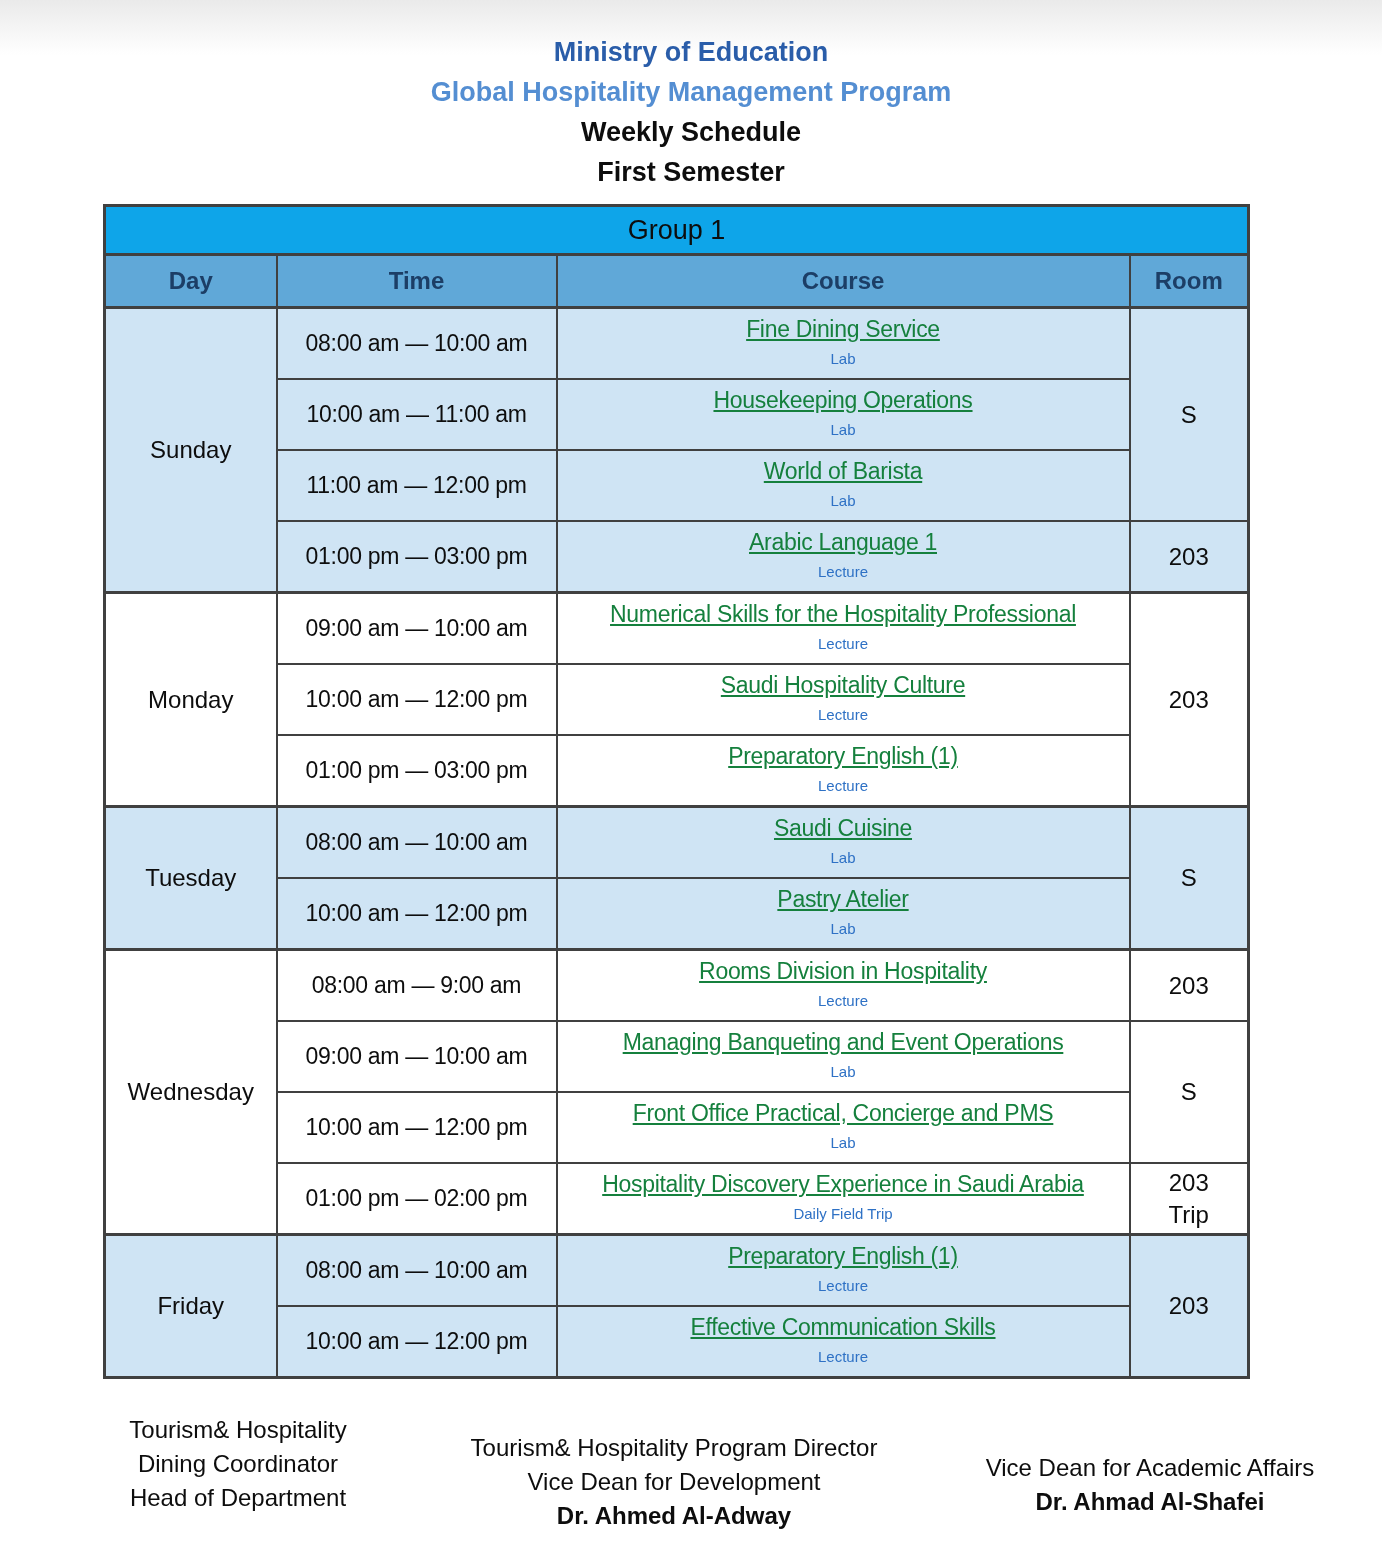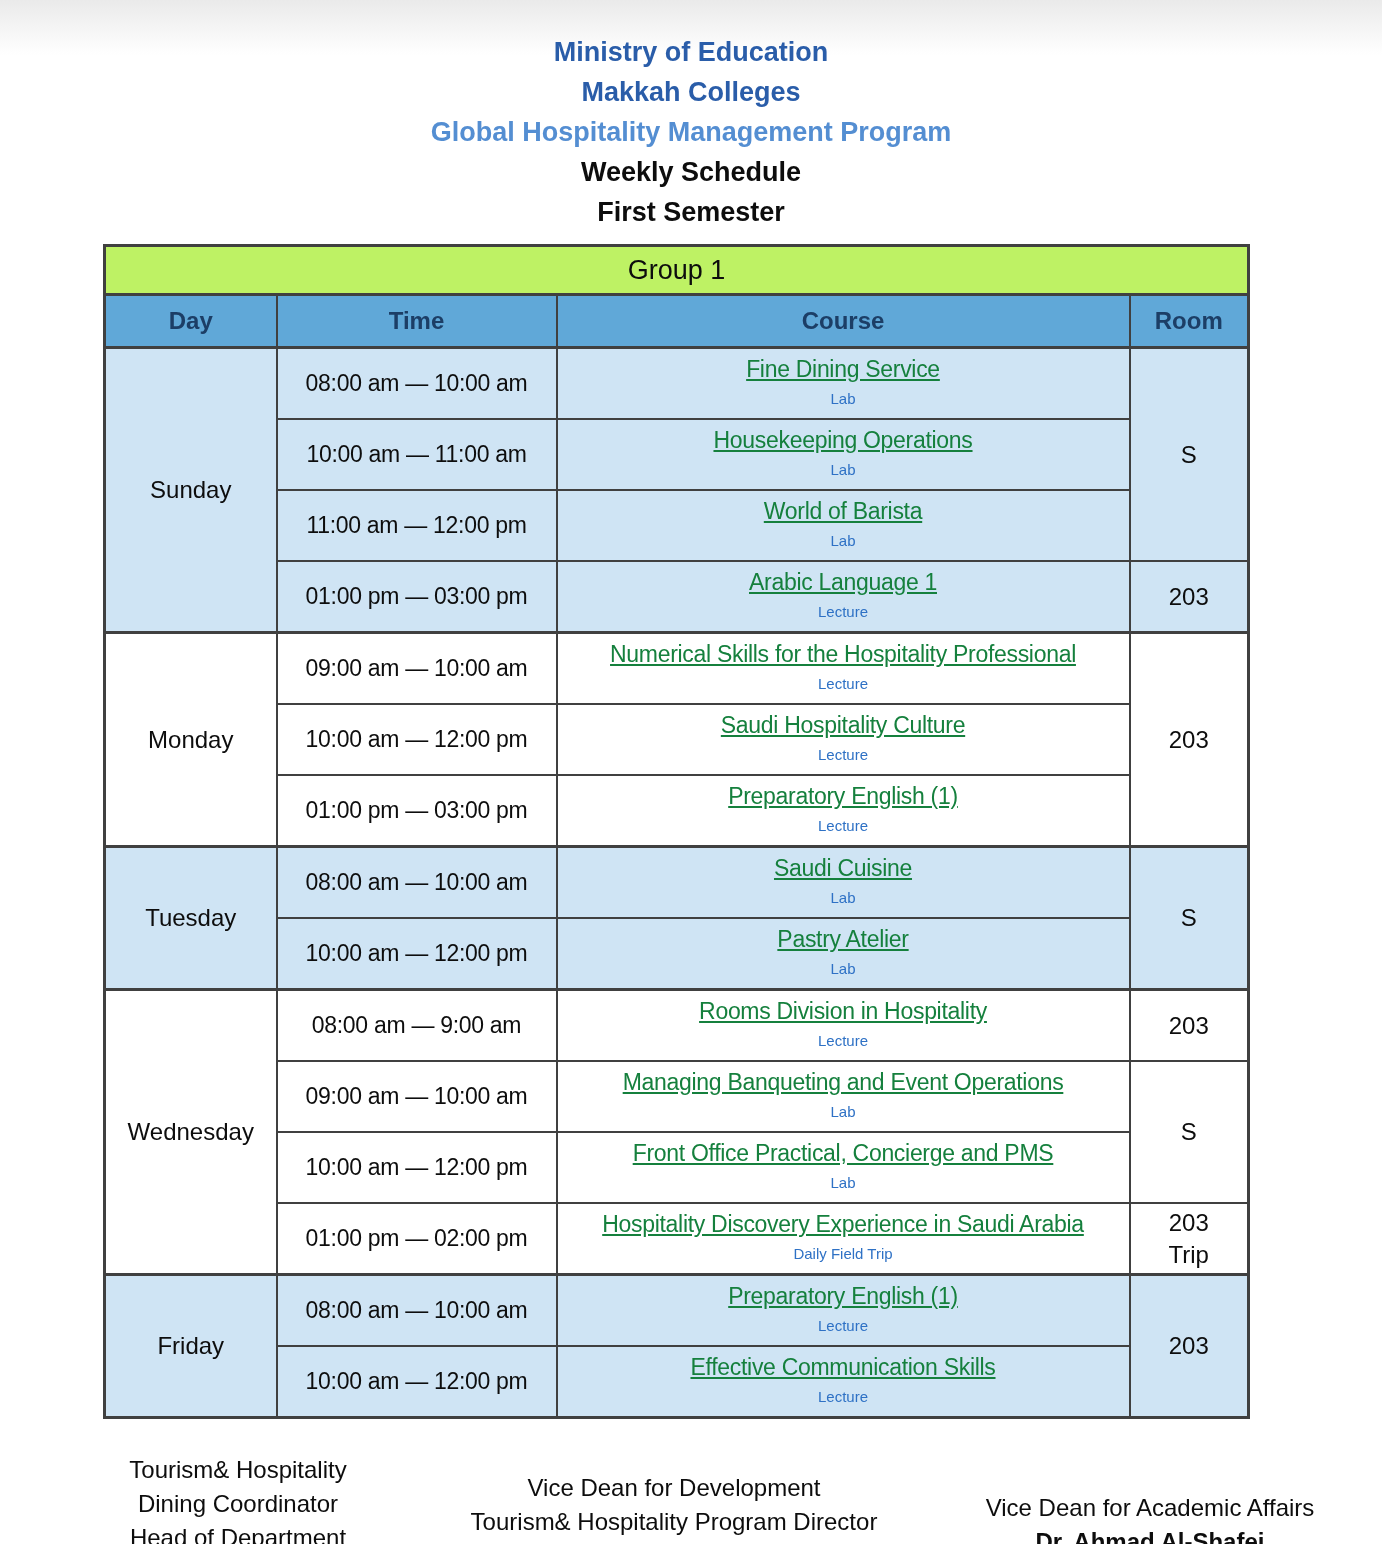--- a/index.html
+++ b/index.html
@@ -28,21 +28,21 @@
   col.c-course{width:573px;} col.c-room{width:119px;}
 
   table.schedule td, table.schedule th{
     border:2px solid #404040;
     text-align:center; vertical-align:middle;
     padding:0;
   }
   table.schedule{ border:3px solid #404040; }
 
   tr.group-row td{
-    background:#bef264; height:46px;
+    background:#0ea5e9; height:46px;
     font-size:27px; font-weight:400; color:#0d0d0d;
     border-bottom-width:3px;
   }
   tr.col-header-row th{
     background:#60a8d8; height:50px;
     color:#1c3e66; font-size:24px; font-weight:700;
     border-bottom-width:3px;
   }
   tr.slot-row td{ height:69px; }
   tr.day-start td{ border-top-width:3px; }
@@ -65,21 +65,20 @@
   .sig .sig-name{ font-weight:700; }
   .sig-left{ width:300px; }
   .sig-center{ width:470px; margin-top:18px; }
   .sig-right{ width:380px; margin-top:38px; }
 </style>
 </head>
 <body>
 
 <div class="page-header">
   <div class="t-ministry">Ministry of Education</div>
-  <div class="t-college">Makkah Colleges</div>
   <div class="t-program">Global Hospitality Management Program</div>
   <div class="t-schedule">Weekly Schedule</div>
   <div class="t-semester">First Semester</div>
 </div>
 
 <table class="schedule">
   <colgroup>
       <col class="c-day">
       <col class="c-time">
       <col class="c-course">
@@ -227,21 +226,21 @@
   </table>
 
 <div class="signatures">
   <div class="sig sig-left">
     <div>Tourism&amp; Hospitality</div>
     <div>Dining Coordinator</div>
     <div>Head of Department</div>
 
   </div>
   <div class="sig sig-center">
+    <div>Tourism&amp; Hospitality Program Director</div>
     <div>Vice Dean for Development</div>
-    <div>Tourism&amp; Hospitality Program Director</div>
     <div class="sig-name">Dr. Ahmed Al-Adway</div>
   </div>
   <div class="sig sig-right">
     <div>Vice Dean for Academic Affairs</div>
     <div class="sig-name">Dr. Ahmad Al-Shafei</div>
   </div>
 </div>
 
 </body></html>

